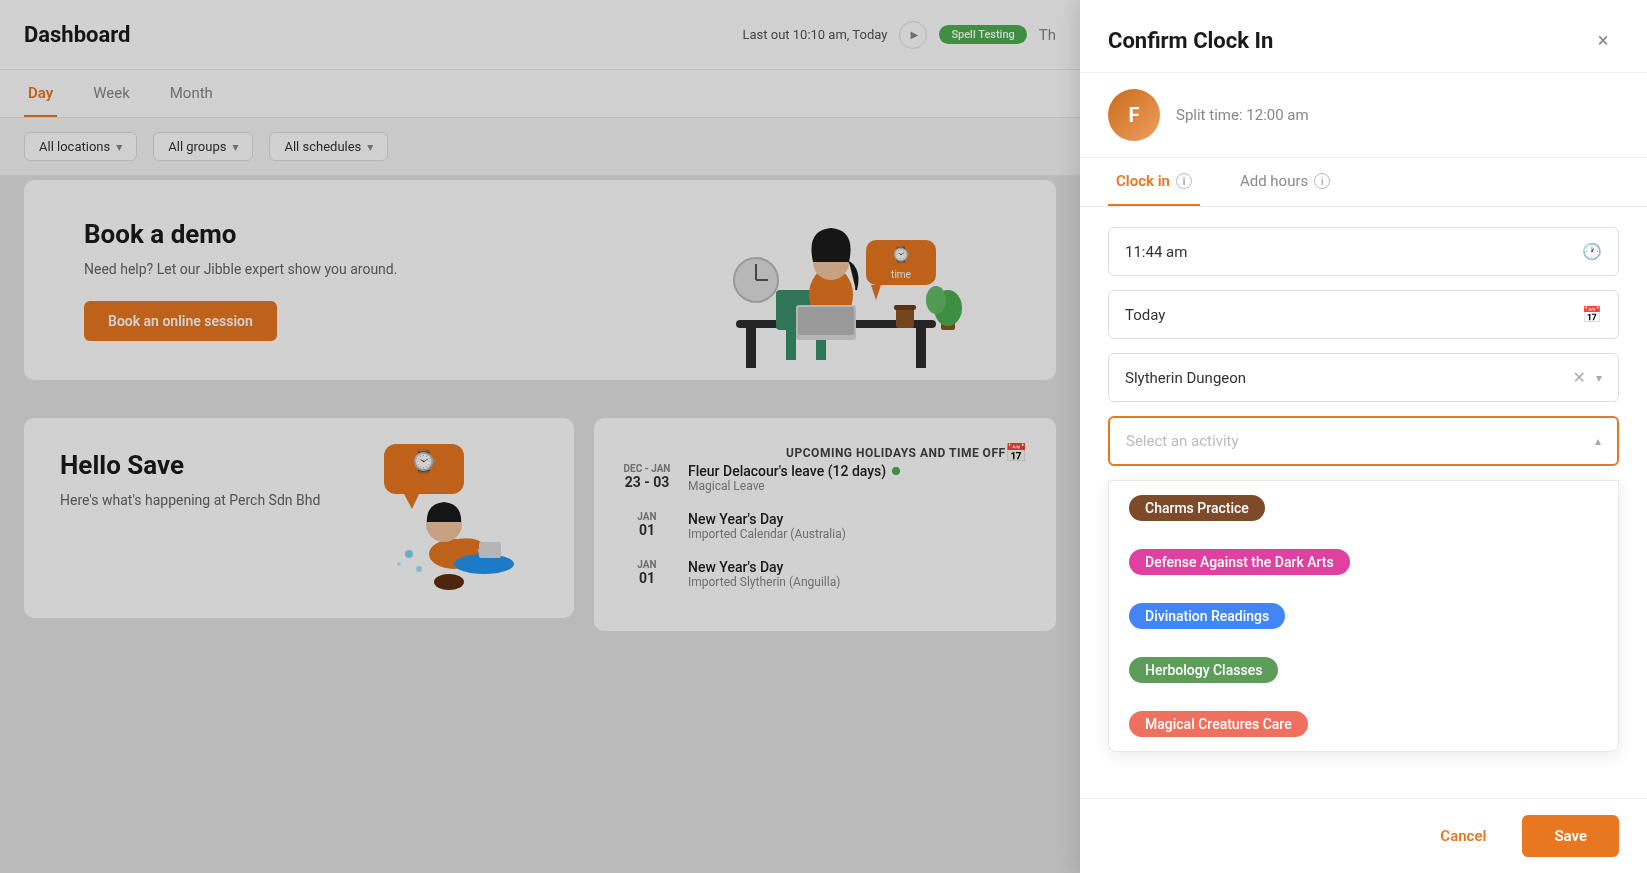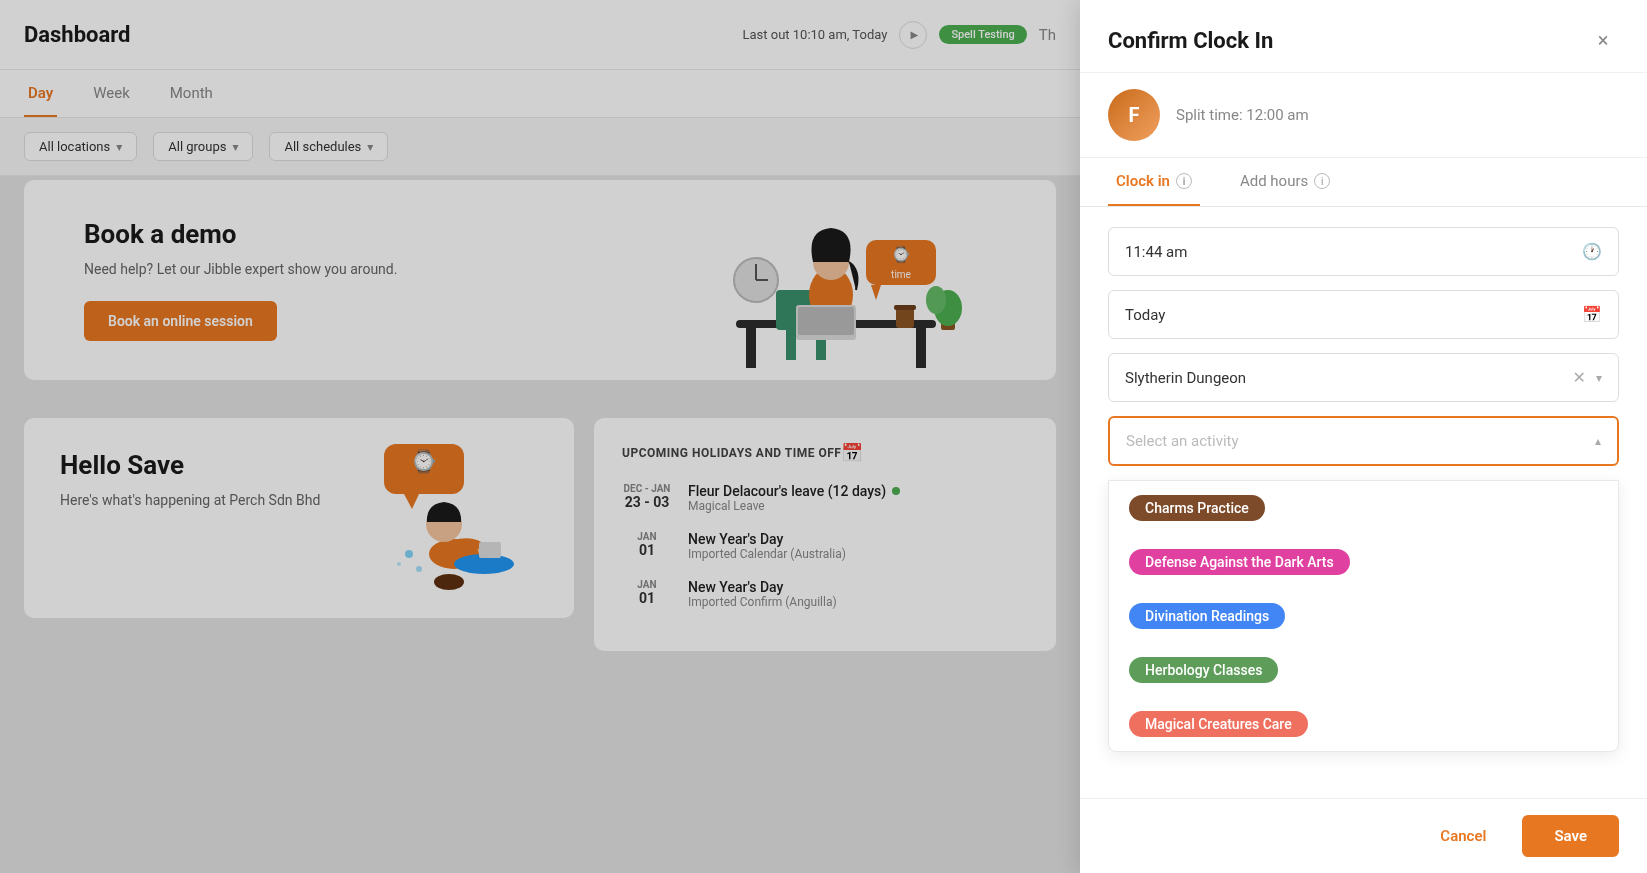--- a/index.html
+++ b/index.html
@@ -188,22 +188,21 @@
     .holidays-card {
       position: absolute;
       top: 418px; left: 594px;
       width: 462px;
       background: #fff;
       border-radius: 10px;
       padding: 24px 28px;
       min-height: 200px;
     }
     .holidays-header {
-      display: flex; align-items: center; justify-content: flex-start;
-      margin-bottom: 20px;
+      display: flex; align-items: center; justify-content: flex-end;
     }
     .holidays-title {
       font-size: 12px;
       font-weight: 700;
       color: #444;
       text-transform: uppercase;
       letter-spacing: 0.5px;
     }
     .holiday-row {
       display: flex; align-items: flex-start; gap: 16px;
@@ -578,21 +577,21 @@
 
   <div class="holiday-row">
     <div class="holiday-date">
       <div class="holiday-date-range">JAN</div>
       <div style="font-size:14px;font-weight:700;color:#333;">01</div>
     </div>
     <div class="holiday-info">
       <div class="holiday-name">
         <span>New Year's Day</span>
       </div>
-      <div class="holiday-type">Imported Confirm (Anguilla)</div>
+      <div class="holiday-type">Imported Slytherin (Anguilla)</div>
     </div>
   </div>
 </div>
 
 <div class="overlay"></div>
 
 <div class="modal">
   <div class="modal-header">
     <span class="modal-title">Confirm Clock In</span>
     <button class="modal-close">×</button>

